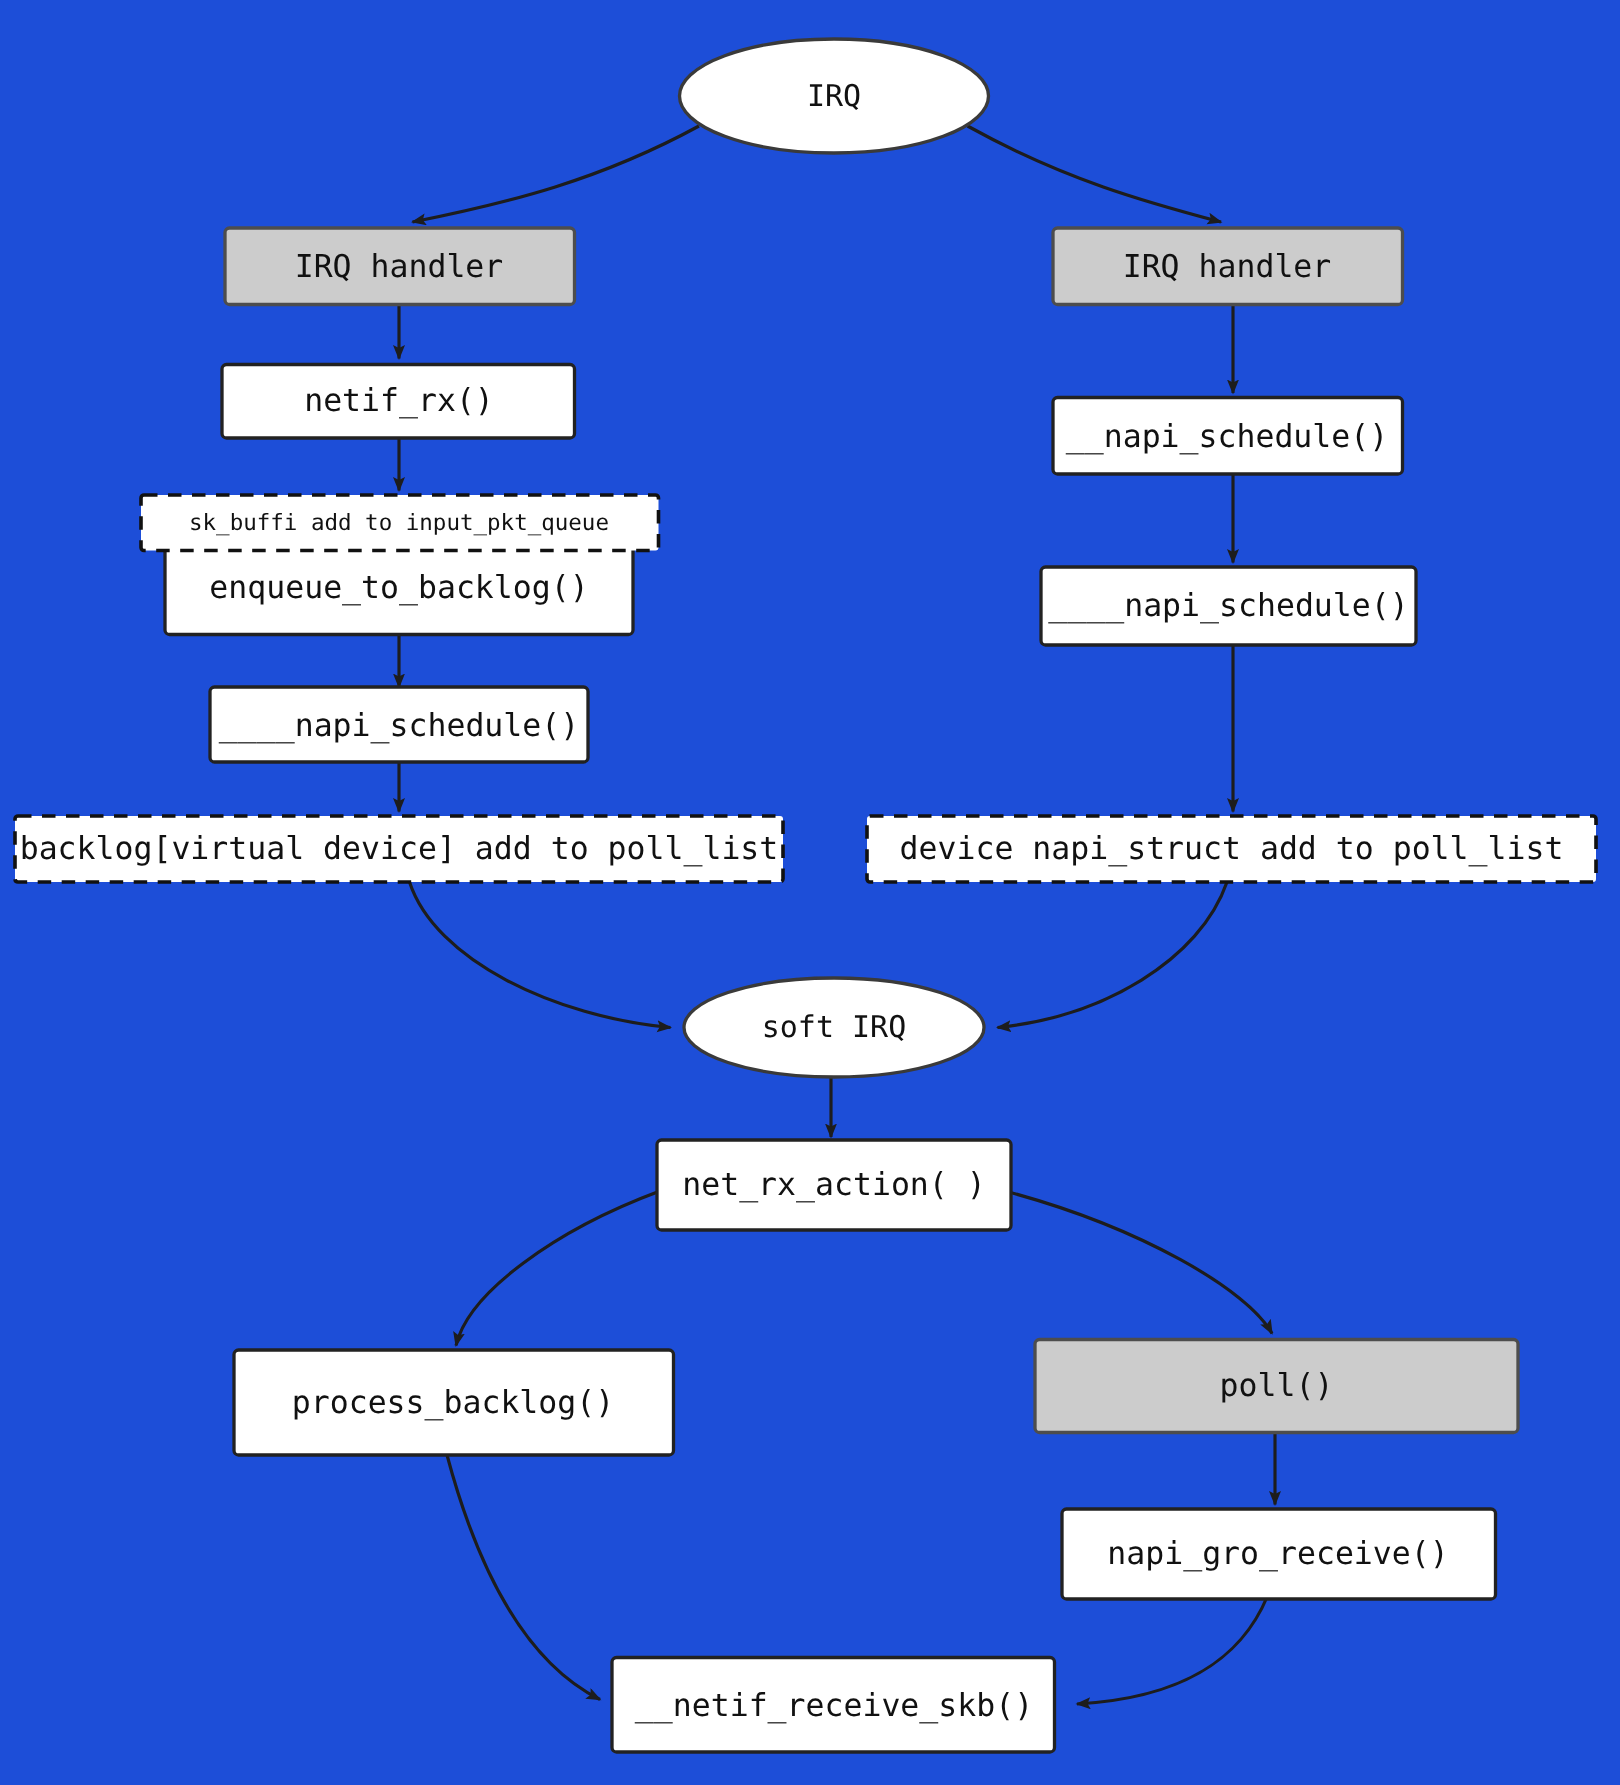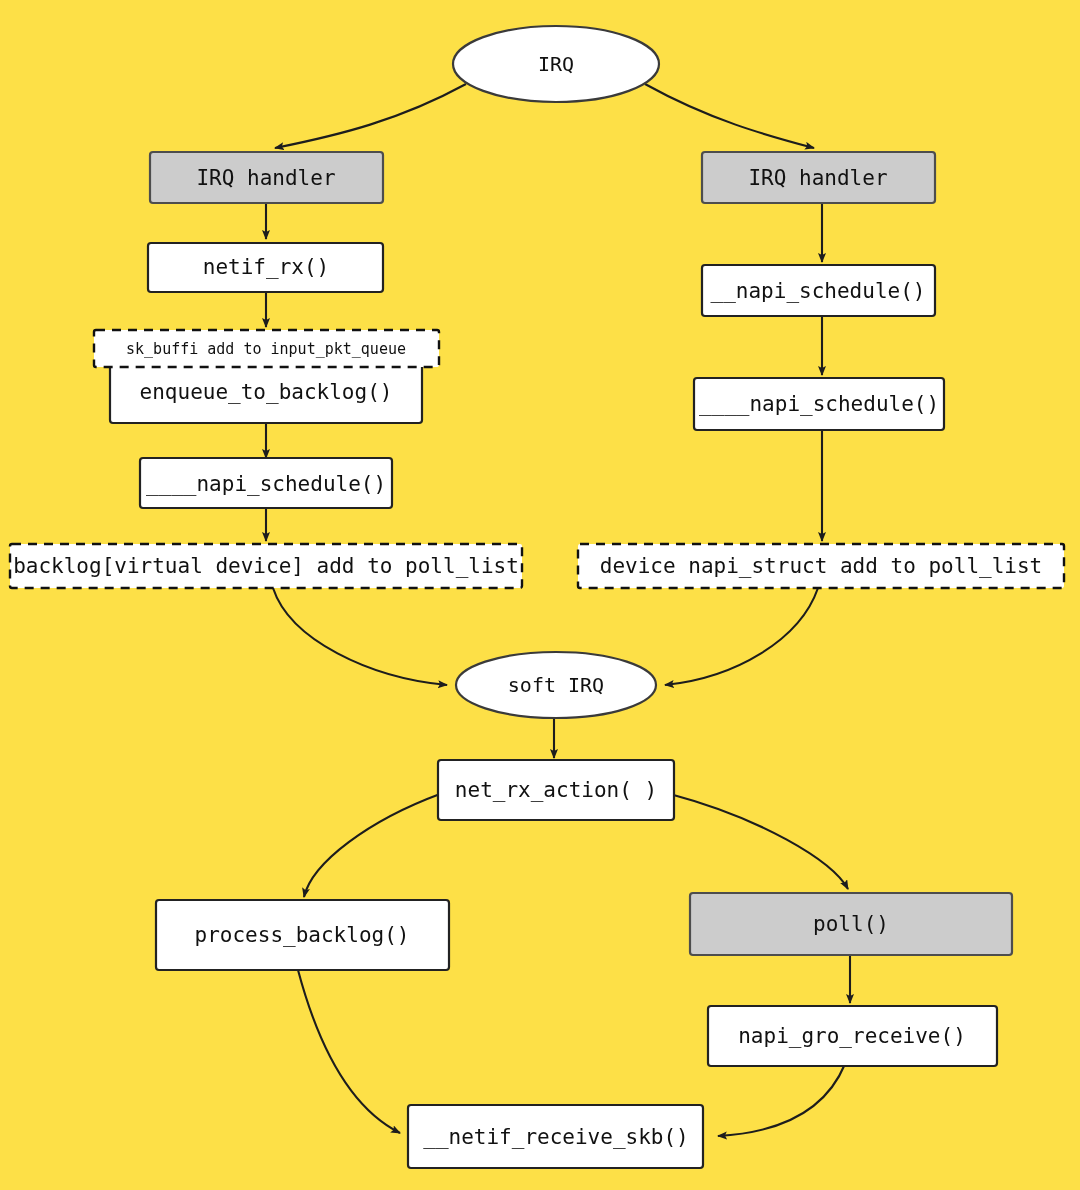--- a/index.html
+++ b/index.html
@@ -4,21 +4,21 @@
 <style>
   html, body {
     margin: 0;
     padding: 0;
     background: #ffffff;
   }
   #canvas-wrap {
     position: relative;
     width: 1080px;
     height: 1190px;
-    background: #fde047;
+    background: #1d4ed8;
     font-family: "DejaVu Sans Mono", monospace;
   }
   svg#flow {
     display: block;
     width: 1080px;
     height: 1190px;
   }
   .node-rect {
     fill: #ffffff;
     stroke: #4d4d4d;

